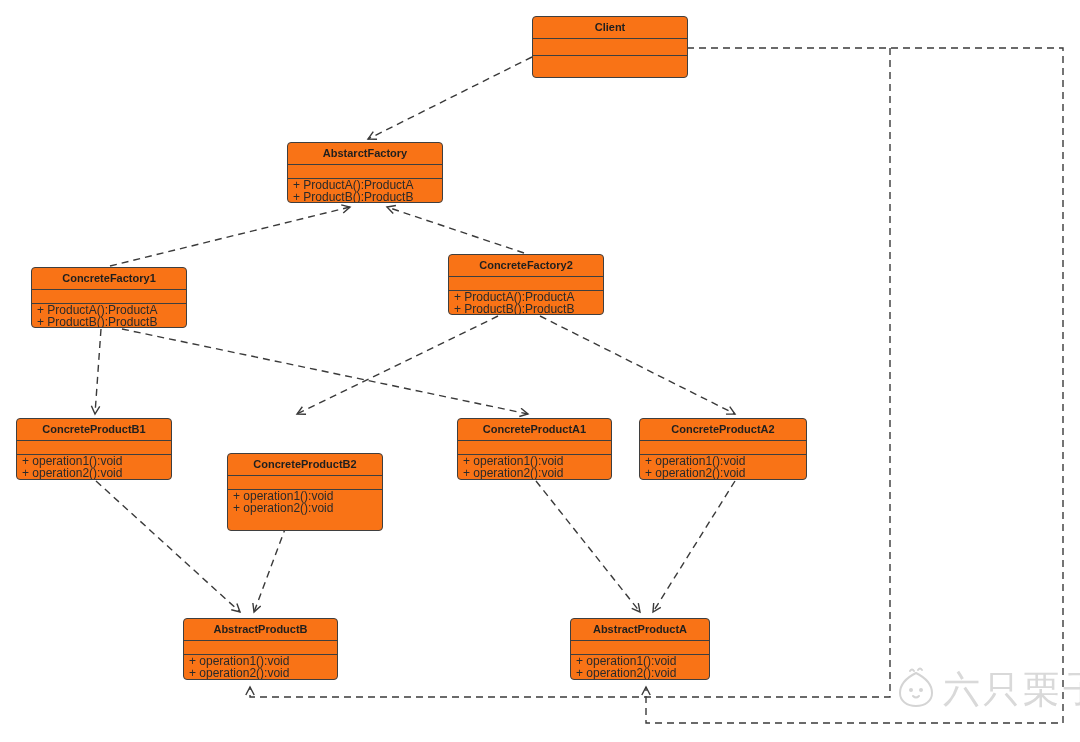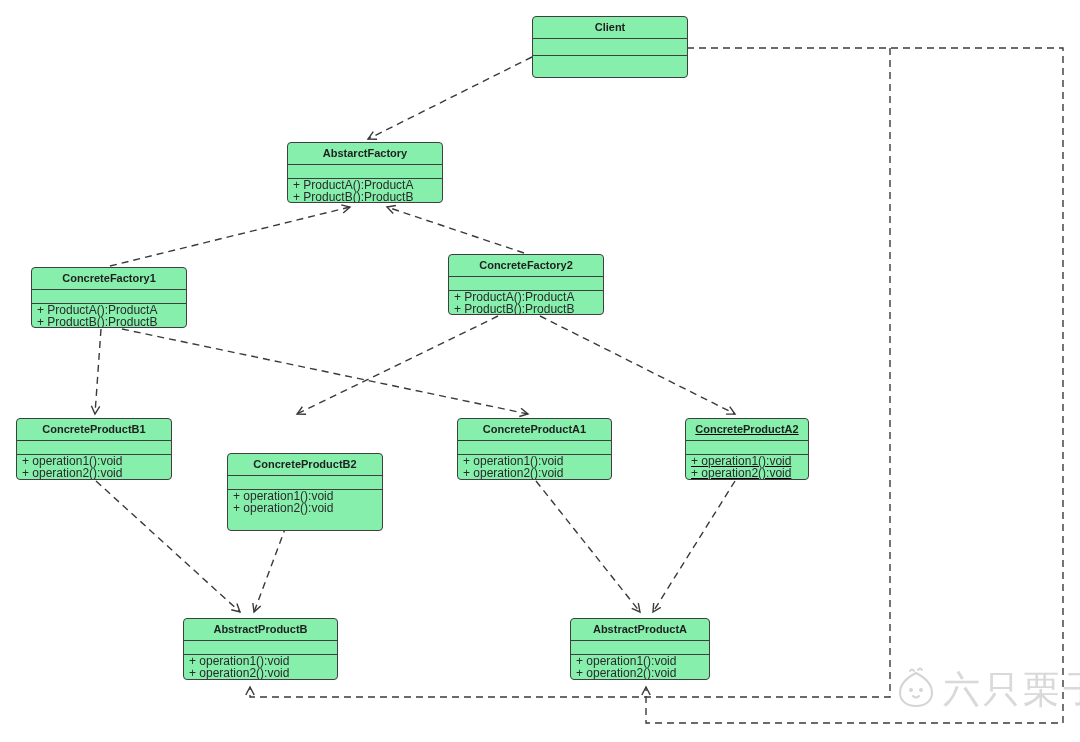--- a/index.html
+++ b/index.html
@@ -7,21 +7,21 @@
     position:relative;
     width:1080px;height:742px;
     background:#ffffff;
     font-family:"Liberation Sans","DejaVu Sans",sans-serif;
     overflow:hidden;
   }
   #wires{position:absolute;left:0;top:0;width:1080px;height:742px;z-index:1;}
   .uml-box{
     position:absolute;
     box-sizing:border-box;
-    background:#86efac;
+    background:#f97316;
     border:1.6px solid #3f3f3f;
     border-radius:4px;
     z-index:2;
     display:flex;
     flex-direction:column;
   }
   .uml-title{
     box-sizing:border-box;
     height:22px;
     line-height:21px;
@@ -151,21 +151,21 @@
 
   <div class="uml-box" style="left:457px;top:418px;width:155px;height:62px;">
     <div class="uml-title">ConcreteProductA1</div>
     <div class="uml-attrs"></div>
     <div class="uml-methods">
       <div class="uml-member">+ operation1():void</div>
       <div class="uml-member">+ operation2():void</div>
     </div>
   </div>
 
-  <div class="uml-box" style="left:685px;top:418px;width:124px;height:62px;text-decoration:underline;">
+  <div class="uml-box" style="left:639px;top:418px;width:168px;height:62px;">
     <div class="uml-title">ConcreteProductA2</div>
     <div class="uml-attrs"></div>
     <div class="uml-methods">
       <div class="uml-member">+ operation1():void</div>
       <div class="uml-member">+ operation2():void</div>
     </div>
   </div>
 
   <div class="uml-box" style="left:183px;top:618px;width:155px;height:62px;">
     <div class="uml-title">AbstractProductB</div>

